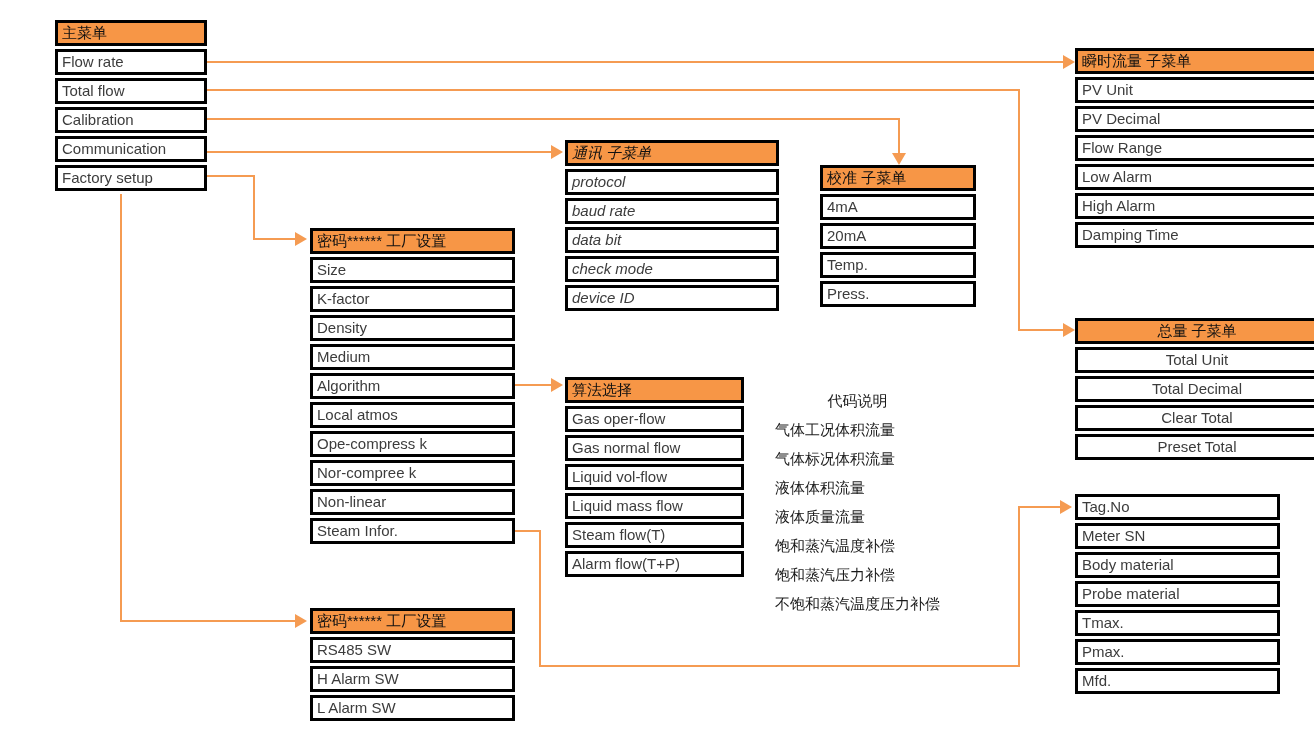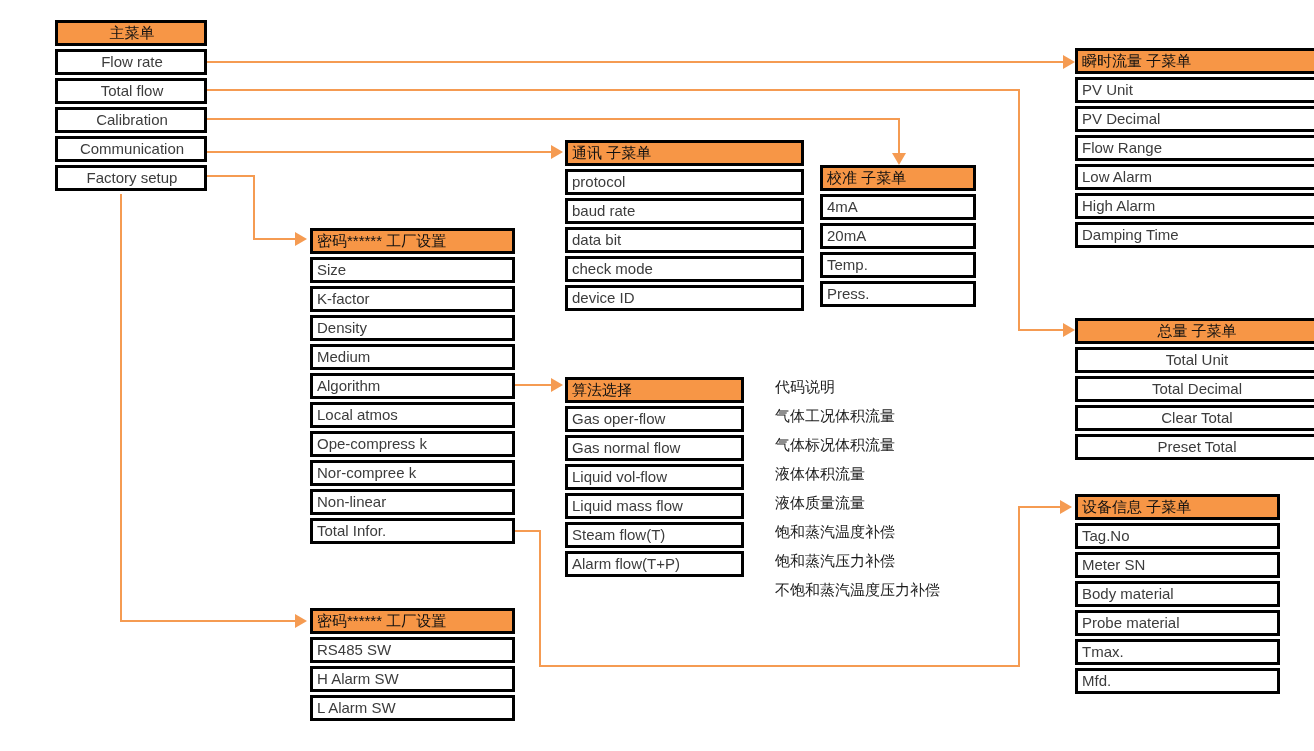--- a/index.html
+++ b/index.html
@@ -31,71 +31,71 @@
   }
   .desc-col{position:absolute;}
   .desc-row{
     height:26px;
     margin-top:3px;
     line-height:26px;
     font-size:15px;
     color:#1a1a1a;
     white-space:nowrap;
   }
-  .desc-row:first-child{margin-top:2px;}
+  .desc-row:first-child{margin-top:16px;text-align:center;}
   .seg{position:absolute;background:#F59B52;}
   .ah-right{
     position:absolute;width:0;height:0;
     border-top:7px solid transparent;
     border-bottom:7px solid transparent;
     border-left:12px solid #F59B52;
   }
   .ah-down{
     position:absolute;width:0;height:0;
     border-left:7px solid transparent;
     border-right:7px solid transparent;
     border-top:12px solid #F59B52;
   }
 </style>
 </head>
 <body>
 
 <div class="stage">
 
-  <div class="menu-box" style="left:55px;top:20px;width:152px;text-align:center;">
+  <div class="menu-box" style="left:55px;top:20px;width:152px;">
     <div class="cell hdr">主菜单</div>
     <div class="cell">Flow rate</div>
     <div class="cell">Total flow</div>
     <div class="cell">Calibration</div>
     <div class="cell">Communication</div>
     <div class="cell">Factory setup</div>
   </div>
 
   <div class="menu-box" style="left:310px;top:228px;width:205px;">
     <div class="cell hdr">密码****** 工厂设置</div>
     <div class="cell">Size</div>
     <div class="cell">K-factor</div>
     <div class="cell">Density</div>
     <div class="cell">Medium</div>
     <div class="cell">Algorithm</div>
     <div class="cell">Local atmos</div>
     <div class="cell">Ope-compress k</div>
     <div class="cell">Nor-compree k</div>
     <div class="cell">Non-linear</div>
-    <div class="cell">Total Infor.</div>
+    <div class="cell">Steam Infor.</div>
   </div>
 
   <div class="menu-box" style="left:310px;top:608px;width:205px;">
     <div class="cell hdr">密码****** 工厂设置</div>
     <div class="cell">RS485 SW</div>
     <div class="cell">H Alarm SW</div>
     <div class="cell">L Alarm SW</div>
   </div>
 
-  <div class="menu-box" style="left:565px;top:140px;width:239px;">
+  <div class="menu-box" style="left:565px;top:140px;width:214px;font-style:italic;">
     <div class="cell hdr">通讯 子菜单</div>
     <div class="cell">protocol</div>
     <div class="cell">baud rate</div>
     <div class="cell">data bit</div>
     <div class="cell">check mode</div>
     <div class="cell">device ID</div>
   </div>
 
   <div class="menu-box" style="left:820px;top:165px;width:156px;">
     <div class="cell hdr">校准 子菜单</div>
@@ -138,26 +138,26 @@
 
   <div class="menu-box" style="left:1075px;top:318px;width:242px;text-align:center;">
     <div class="cell hdr">总量 子菜单</div>
     <div class="cell">Total Unit</div>
     <div class="cell">Total Decimal</div>
     <div class="cell">Clear Total</div>
     <div class="cell">Preset Total</div>
   </div>
 
   <div class="menu-box" style="left:1075px;top:494px;width:205px;">
-    <div class="cell hdr">设备信息 子菜单</div>
     <div class="cell">Tag.No</div>
     <div class="cell">Meter SN</div>
     <div class="cell">Body material</div>
     <div class="cell">Probe material</div>
     <div class="cell">Tmax.</div>
+    <div class="cell">Pmax.</div>
     <div class="cell">Mfd.</div>
   </div>
 
   <div class="seg" style="left:207px;top:61px;width:856px;height:2px;"></div>
   <div class="ah-right" style="left:1063px;top:55px;"></div>
 
   <div class="seg" style="left:207px;top:89px;width:813px;height:2px;"></div>
   <div class="seg" style="left:1018px;top:89px;width:2px;height:241px;"></div>
   <div class="seg" style="left:1018px;top:329px;width:45px;height:2px;"></div>
   <div class="ah-right" style="left:1063px;top:323px;"></div>

